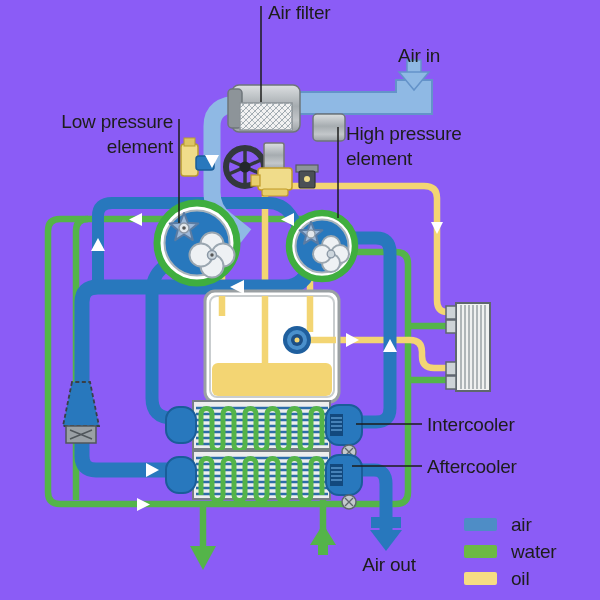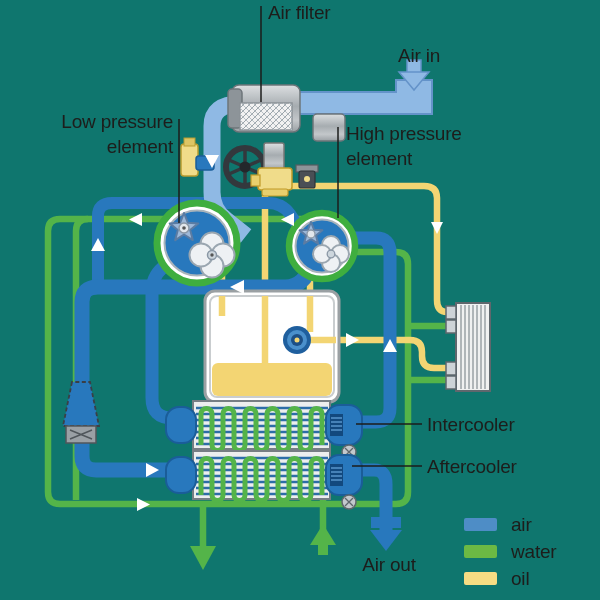--- a/index.html
+++ b/index.html
@@ -1,16 +1,16 @@
 <!DOCTYPE html>
 <html><head>
 <meta charset="utf-8">
 <style>
   html,body{margin:0;padding:0;background:#fff;}
-  #stage{position:relative;width:600px;height:600px;background:#0f766e;overflow:hidden;
+  #stage{position:relative;width:600px;height:600px;background:#8b5cf6;overflow:hidden;
          font-family:"Liberation Sans",sans-serif;}
   svg{display:block;}
   text{font-family:"Liberation Sans",sans-serif;fill:#1d1d1b;font-size:19px;letter-spacing:-0.2px;}
   .legend-label{font-size:19px;}
 </style>
 </head>
 <body>
 
 <div id="stage">
 <svg width="600" height="600" viewBox="0 0 600 600">

